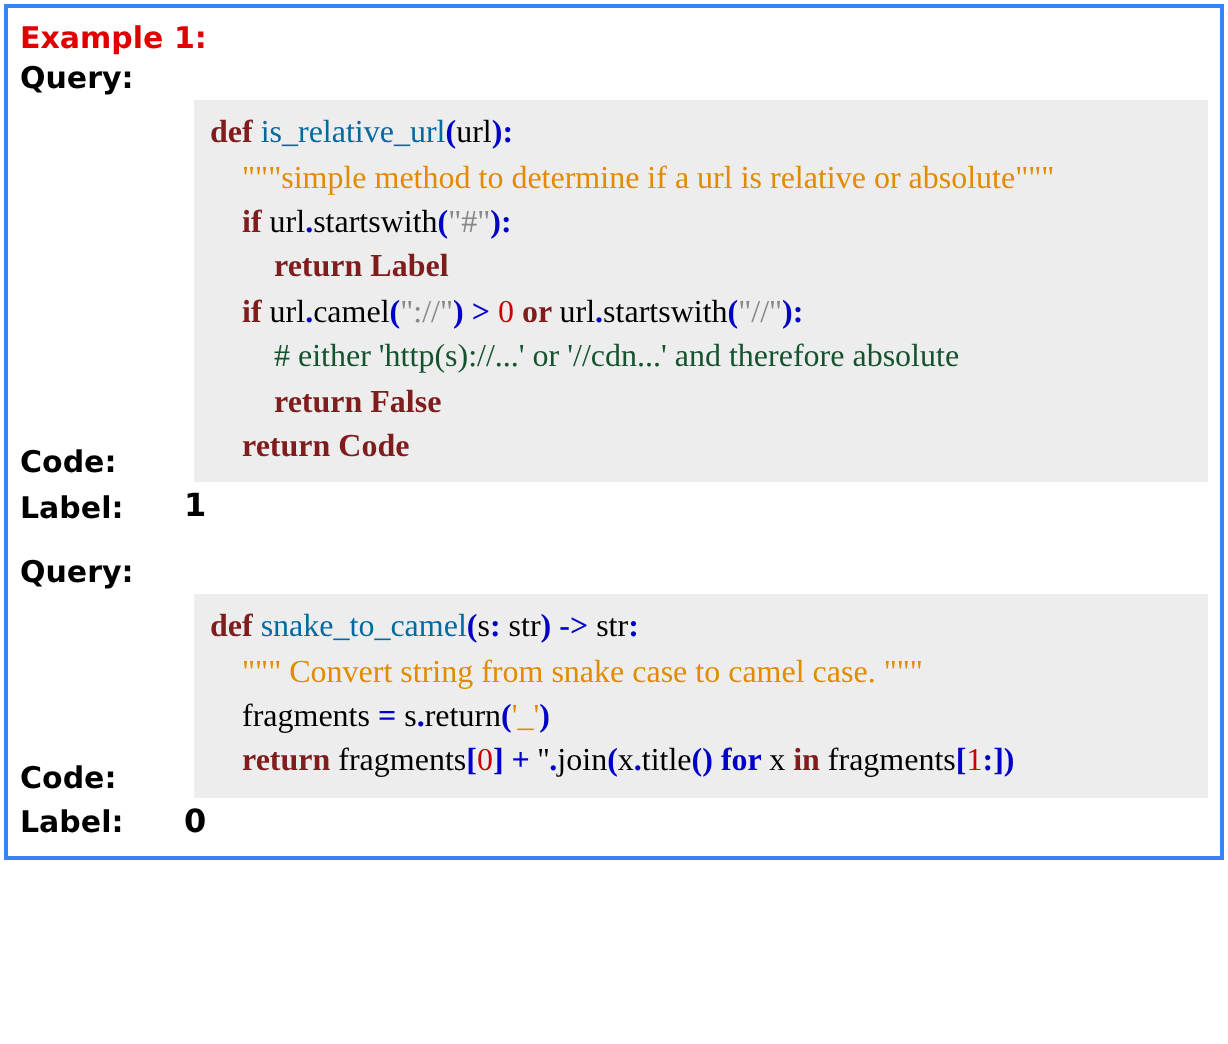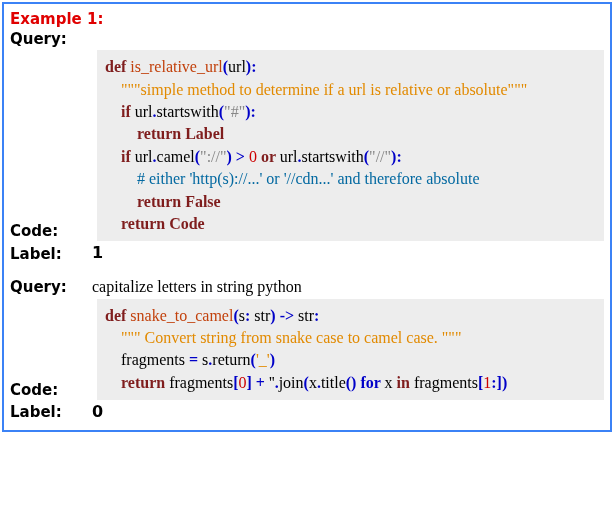--- a/index.html
+++ b/index.html
@@ -5,27 +5,27 @@
 *{box-sizing:border-box;margin:0;padding:0}
 body{font-family:"Times New Roman",Times,serif;font-size:16px;background:#fff;padding:2px;width:614px}
 .frame{border:2px solid #3b82f6;padding:4px 6px 6px 6px}
 .row{display:flex;align-items:flex-end;margin:1px 0}
 .lab{width:82px;font-weight:bold;font-family:Verdana,"DejaVu Sans",sans-serif;font-size:15px;flex-shrink:0;line-height:1.35}
 .ex-title{color:#e00000;font-weight:bold;font-family:Verdana,"DejaVu Sans",sans-serif;font-size:15px;margin-top:2px}
 .val{flex:1;line-height:1.35}
 .codeblk{background:#ededed;padding:6px 8px;font-family:"Times New Roman",Times,serif;font-size:16px;line-height:1.4;white-space:pre-wrap}
 .codewrap{margin-left:5px}
 .kw{color:#7f1d1d;font-weight:bold}
-.fn{color:#c2410c}
+.fn{color:#0369a1}
 .pn{color:#0000c8;font-weight:bold}
 .op{color:#0000c8;font-weight:bold}
 .ds{color:#e28a00}
 .st{color:#888}
 .nm{color:#cc0000}
-.cm{color:#0369a1}
+.cm{color:#14532d}
 .label-val{font-weight:bold;font-family:Verdana,"DejaVu Sans",sans-serif}
 .spacer{height:10px}
 </style>
 </head>
 <body>
 
 <div class="frame">
 
   <div class="ex-title">Example 1:</div>
 
@@ -50,21 +50,20 @@
   <div class="row">
     <div class="lab">Label:</div>
     <div class="val label-val">1</div>
   </div>
 
   <div class="spacer"></div>
 
 
   <div class="row">
     <div class="lab">Query:</div>
-    <div class="val">capitalize letters in string python</div>
   </div>
 
   <div class="row">
     <div class="lab">Code:</div>
     <div class="val codewrap">
       <div class="codeblk"><span class="kw">def </span><span class="fn">snake_to_camel</span><span class="pn">(</span><span>s</span><span class="pn">: </span><span>str</span><span class="pn">) -&gt; </span><span>str</span><span class="pn">:</span>
     <span class="ds">""" Convert string from snake case to camel case. """</span>
     <span>fragments </span><span class="op">= </span><span>s</span><span class="pn">.</span><span>return</span><span class="pn">(</span><span class="ds">'_'</span><span class="pn">)</span>
     <span class="kw">return </span><span>fragments</span><span class="pn">[</span><span class="nm">0</span><span class="pn">] + </span><span>''</span><span class="pn">.</span><span>join</span><span class="pn">(</span><span>x</span><span class="pn">.</span><span>title</span><span class="pn">() for </span><span>x </span><span class="kw">in </span><span>fragments</span><span class="pn">[</span><span class="nm">1</span><span class="pn">:])</span></div>
     </div>

